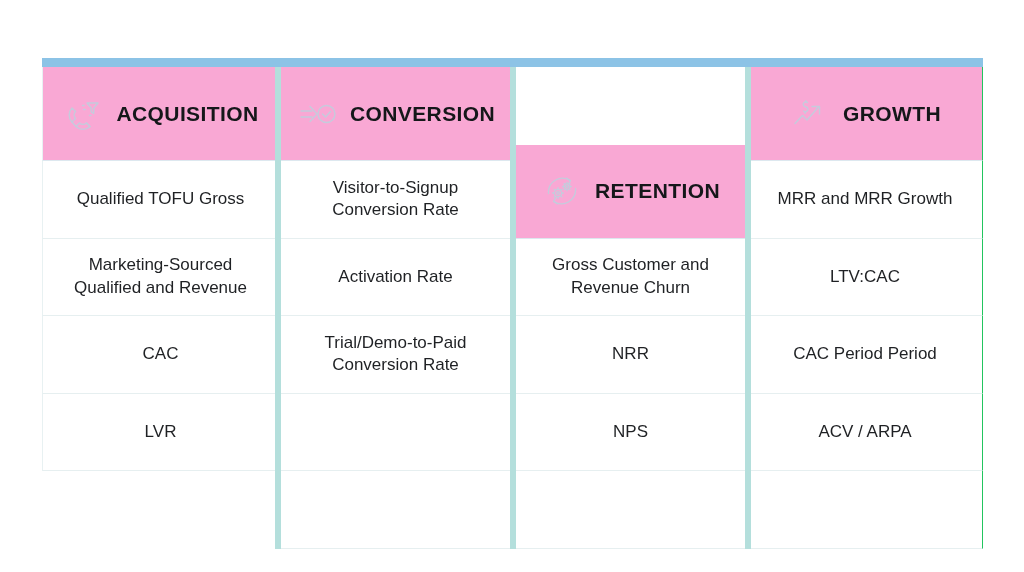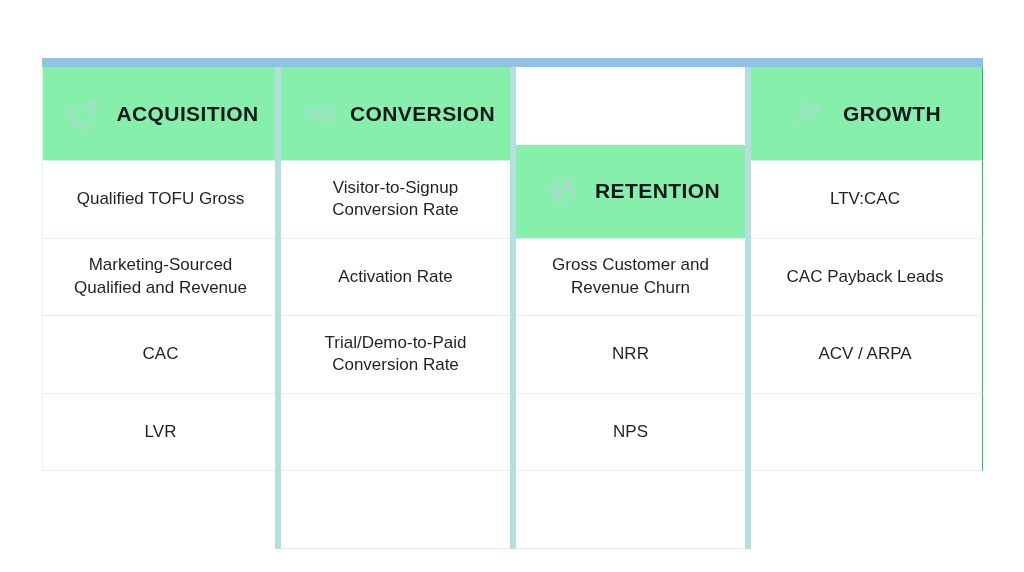--- a/index.html
+++ b/index.html
@@ -70,21 +70,21 @@
     height: 100%;
     background: #b4dfdc;
     z-index: 5;
   }
 
   
   .header-cell {
     height: 94px;
     flex: 0 0 94px;
     box-sizing: border-box;
-    background: #86efac;
+    background: #f9a8d4;
     border-bottom: 1px solid #dde8ef;
     display: flex;
     align-items: center;
     justify-content: center;
     gap: 12px;
     padding: 8px 10px;
   }
   .header-icon {
     width: 42px;
     height: 42px;
@@ -249,24 +249,27 @@
               <path d="M5 29.5 l7.5 -8 l4.5 4.5 l11.5 -13"></path>
               <path d="M22 12.5 h7.5 v7.5"></path>
               <path d="M17.5 8.5 a2.6 2.6 0 0 0 -4.3 2 c0 1.4 1.2 2 2.4 2.3 c1.2 0.3 2.4 0.9 2.4 2.3 a2.6 2.6 0 0 1 -4.4 1.9"></path>
               <path d="M15.8 6.6 v1.6 M15.1 17.6 v1.6"></path>
             </svg>
           </span>
           <span class="header-label">GROWTH</span>
         </div>
 
         <div class="data-cell">
+          <span class="cell-text">MRR and MRR Growth</span>
+        </div>
+        <div class="data-cell">
           <span class="cell-text">LTV:CAC</span>
         </div>
         <div class="data-cell">
-          <span class="cell-text">CAC Payback Leads</span>
+          <span class="cell-text">CAC Period Period</span>
         </div>
         <div class="data-cell">
           <span class="cell-text">ACV / ARPA</span>
         </div>
         <div class="data-cell empty">
           <span class="cell-text"></span>
         </div>
       </div>
 
     </div>

